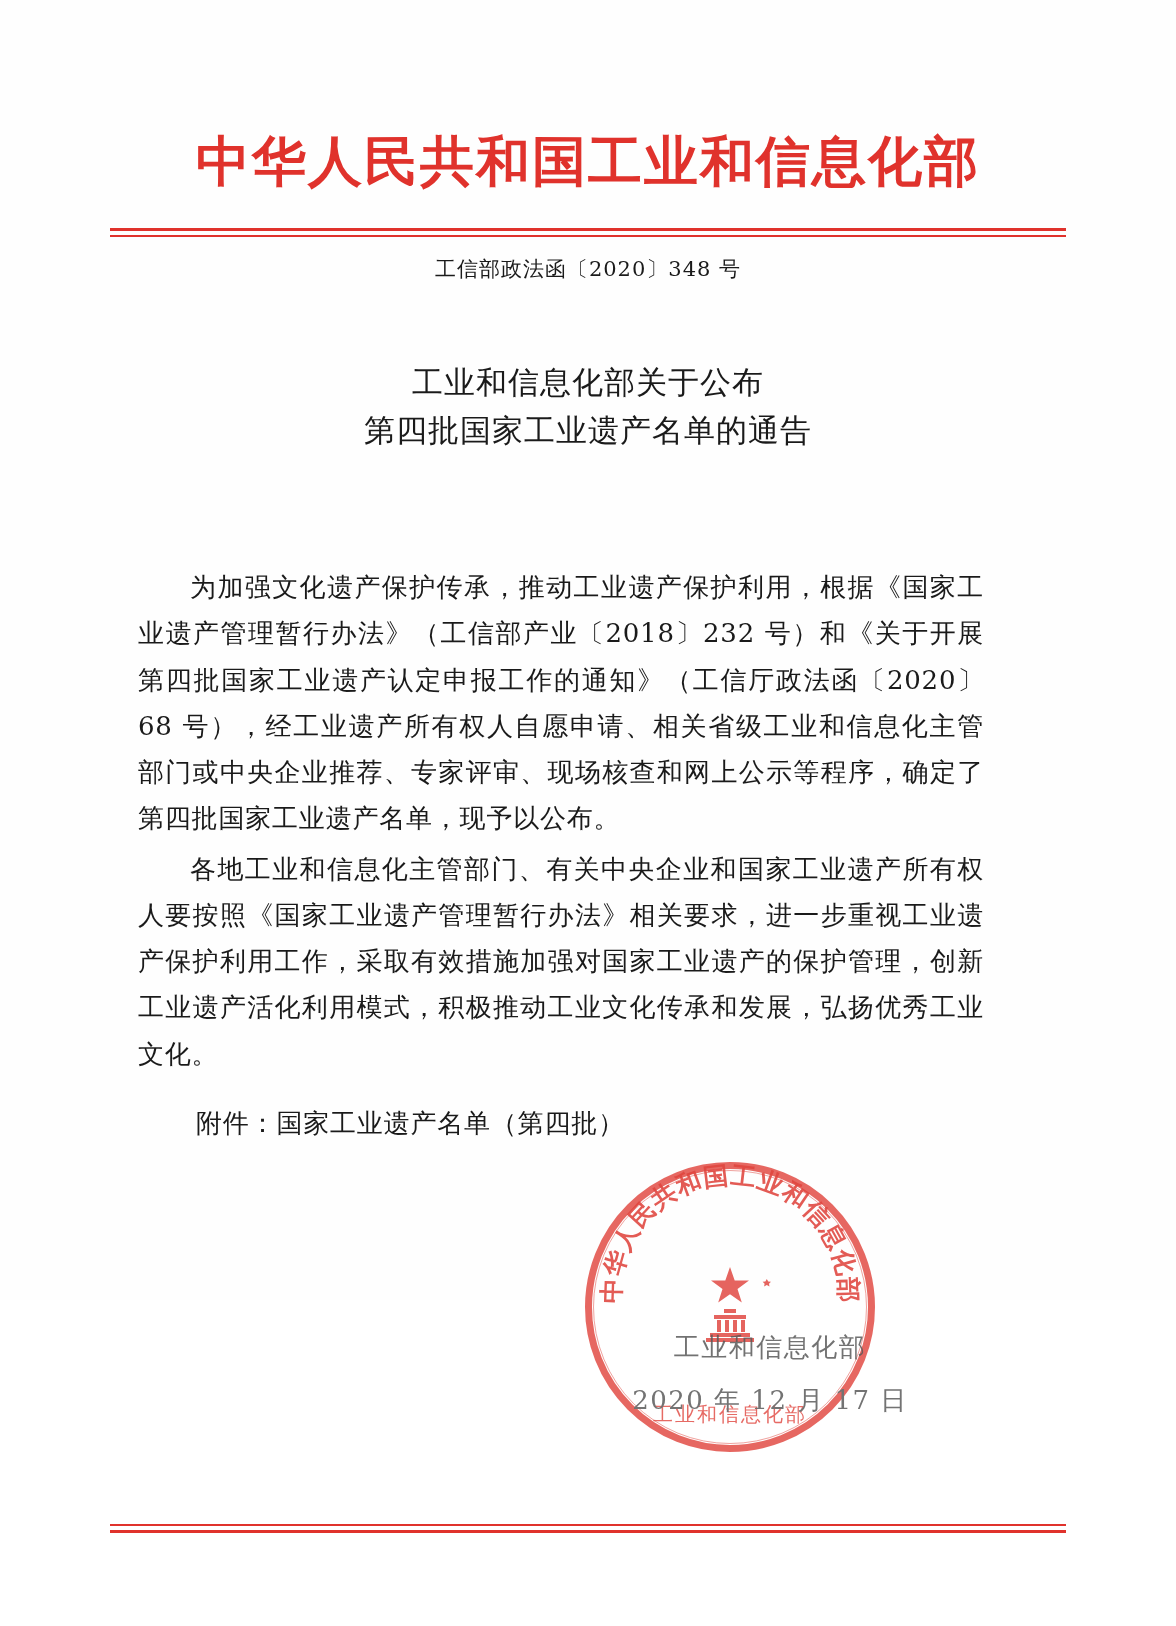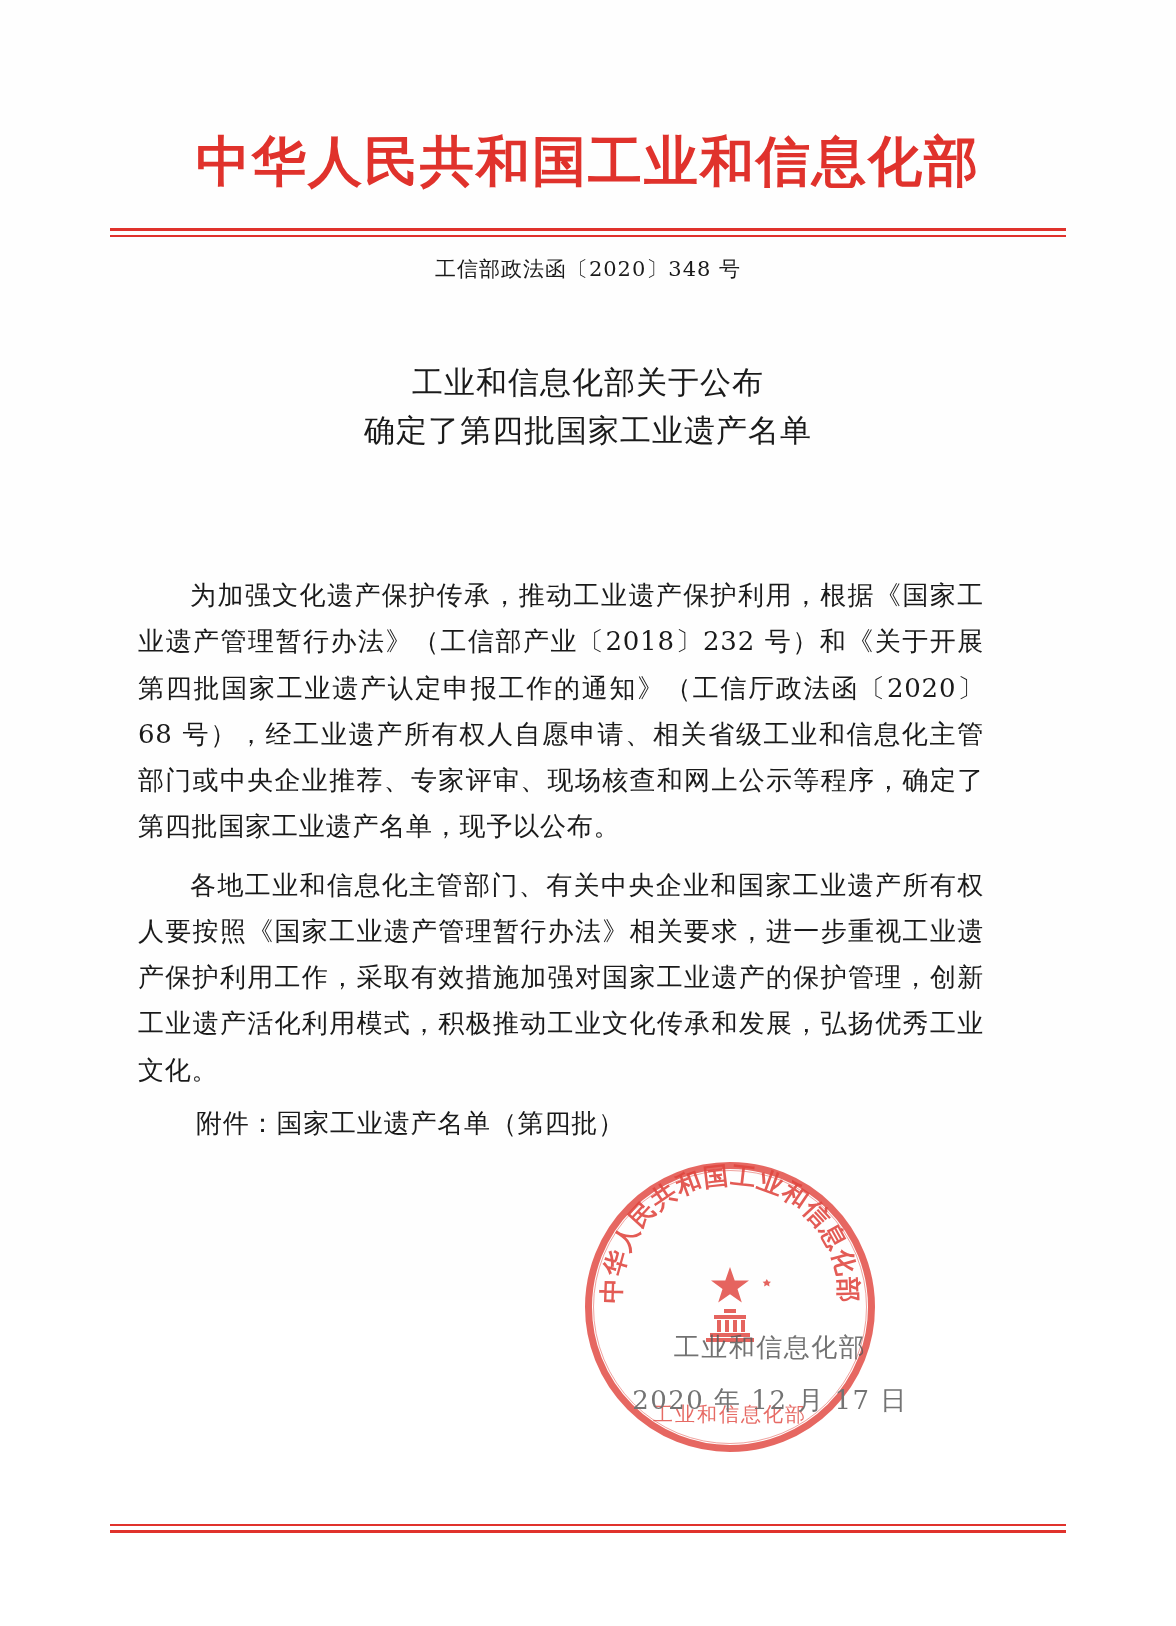--- a/index.html
+++ b/index.html
@@ -90,21 +90,21 @@
     left: 138px;
     top: 560px;
     width: 846px;
     font-size: 26px;
     line-height: 1.78;
     letter-spacing: 0.8px;
     text-align: justify;
     text-justify: inter-character;
   }
   .body-text p {
-    margin: 12px 0 0 0;
+    margin: 4px 0 0 0;
     text-indent: 2em;
   }
   .attachment {
     position: absolute;
     left: 138px;
     top: 1100px;
     width: 846px;
     font-size: 26px;
     letter-spacing: 0.8px;
   }
@@ -202,21 +202,21 @@
   <div class="rule-double" id="rule-top">
     <div class="thick"></div>
     <div class="gap"></div>
     <div class="thin"></div>
   </div>
 
   <div class="doc-number">工信部政法函〔2020〕348 号</div>
 
   <div class="doc-title">
     <div>工业和信息化部关于公布</div>
-    <div>确定了第四批国家工业遗产名单</div>
+    <div>第四批国家工业遗产名单的通告</div>
   </div>
 
   <div class="body-text">
     <p>为加强文化遗产保护传承，推动工业遗产保护利用，根据《国家工业遗产管理暂行办法》（工信部产业〔2018〕232 号）和《关于开展第四批国家工业遗产认定申报工作的通知》（工信厅政法函〔2020〕68 号），经工业遗产所有权人自愿申请、相关省级工业和信息化主管部门或中央企业推荐、专家评审、现场核查和网上公示等程序，确定了第四批国家工业遗产名单，现予以公布。</p>
     <p>各地工业和信息化主管部门、有关中央企业和国家工业遗产所有权人要按照《国家工业遗产管理暂行办法》相关要求，进一步重视工业遗产保护利用工作，采取有效措施加强对国家工业遗产的保护管理，创新工业遗产活化利用模式，积极推动工业文化传承和发展，弘扬优秀工业文化。</p>
   </div>
 
   <div class="attachment">
     <p>附件：国家工业遗产名单（第四批）</p>
   </div>

